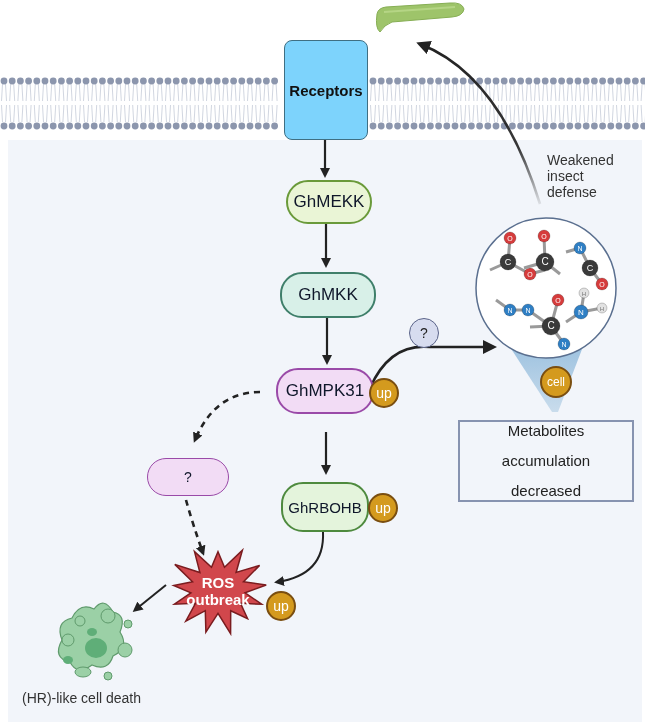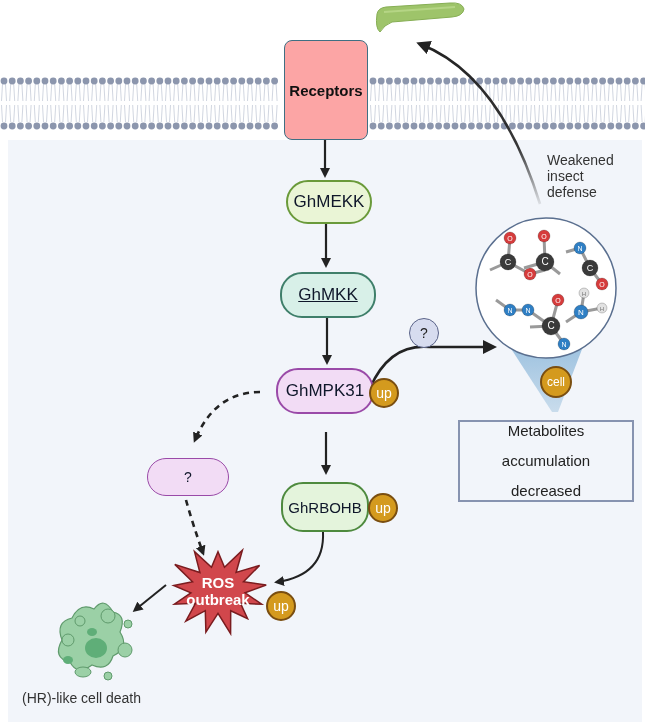--- a/index.html
+++ b/index.html
@@ -550,28 +550,28 @@
     <circle cx="125" cy="650" r="7" fill="#9bd0a6" stroke="#5f9a6c" stroke-width="1"></circle>
     <ellipse cx="83" cy="672" rx="8" ry="5" fill="#9bd0a6" stroke="#5f9a6c" stroke-width="1"></ellipse>
     <circle cx="108" cy="676" r="4" fill="#9bd0a6" stroke="#5f9a6c" stroke-width="1"></circle>
     <circle cx="80" cy="621" r="5" fill="#9bd0a6" stroke="#5f9a6c" stroke-width="1"></circle>
     <ellipse cx="96" cy="648" rx="11" ry="10" fill="#5fae78"></ellipse>
     <ellipse cx="92" cy="632" rx="5" ry="4" fill="#5fae78"></ellipse>
     <ellipse cx="68" cy="660" rx="5" ry="4" fill="#5fae78"></ellipse>
   </g>
 </svg>
 
-<div style="position:absolute;left:284px;top:40px;width:84px;height:100px;background:#fca5a5;border:1.5px solid #3f6f83;border-radius:8px;box-sizing:border-box;display:flex;align-items:center;justify-content:center;">
+<div style="position:absolute;left:284px;top:40px;width:84px;height:100px;background:#7dd3fc;border:1.5px solid #3f6f83;border-radius:8px;box-sizing:border-box;display:flex;align-items:center;justify-content:center;">
   <span style="font-weight:bold;font-size:15px;color:#111;">Receptors</span>
 </div>
 
 <div class="node" style="left:286px;top:180px;width:86px;height:44px;background:#eaf5d6;border:2px solid #6a9a3a;">
   <span>GhMEKK</span>
 </div>
-<div class="node" style="left:280px;top:272px;width:96px;height:46px;background:#d8f0e8;border:2px solid #3f7f6a;text-decoration:underline;">
+<div class="node" style="left:280px;top:272px;width:96px;height:46px;background:#d8f0e8;border:2px solid #3f7f6a;">
   <span>GhMKK</span>
 </div>
 <div class="node" style="left:276px;top:368px;width:98px;height:46px;background:#f2dcf5;border:2px solid #9a4aa8;">
   <span>GhMPK31</span>
 </div>
 <div class="badge" style="left:369px;top:378px;">
   <span>up</span>
 </div>
 <div class="node" style="left:147px;top:458px;width:82px;height:38px;background:#f2dcf5;border:1.5px solid #9a4aa8;font-size:14px;">
   <span>?</span>

